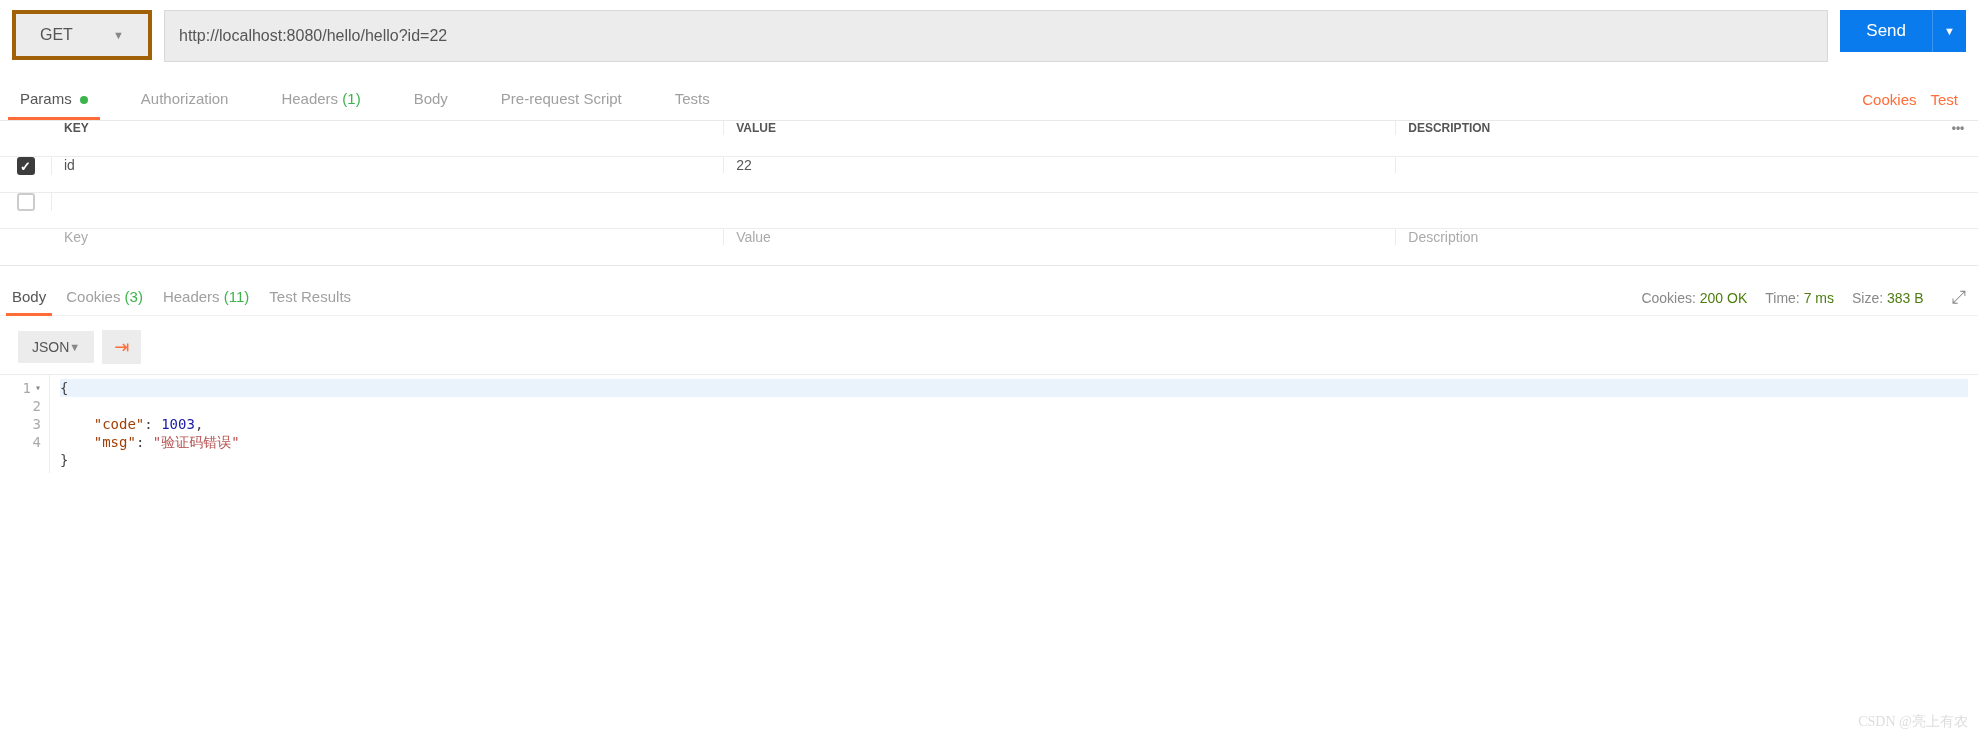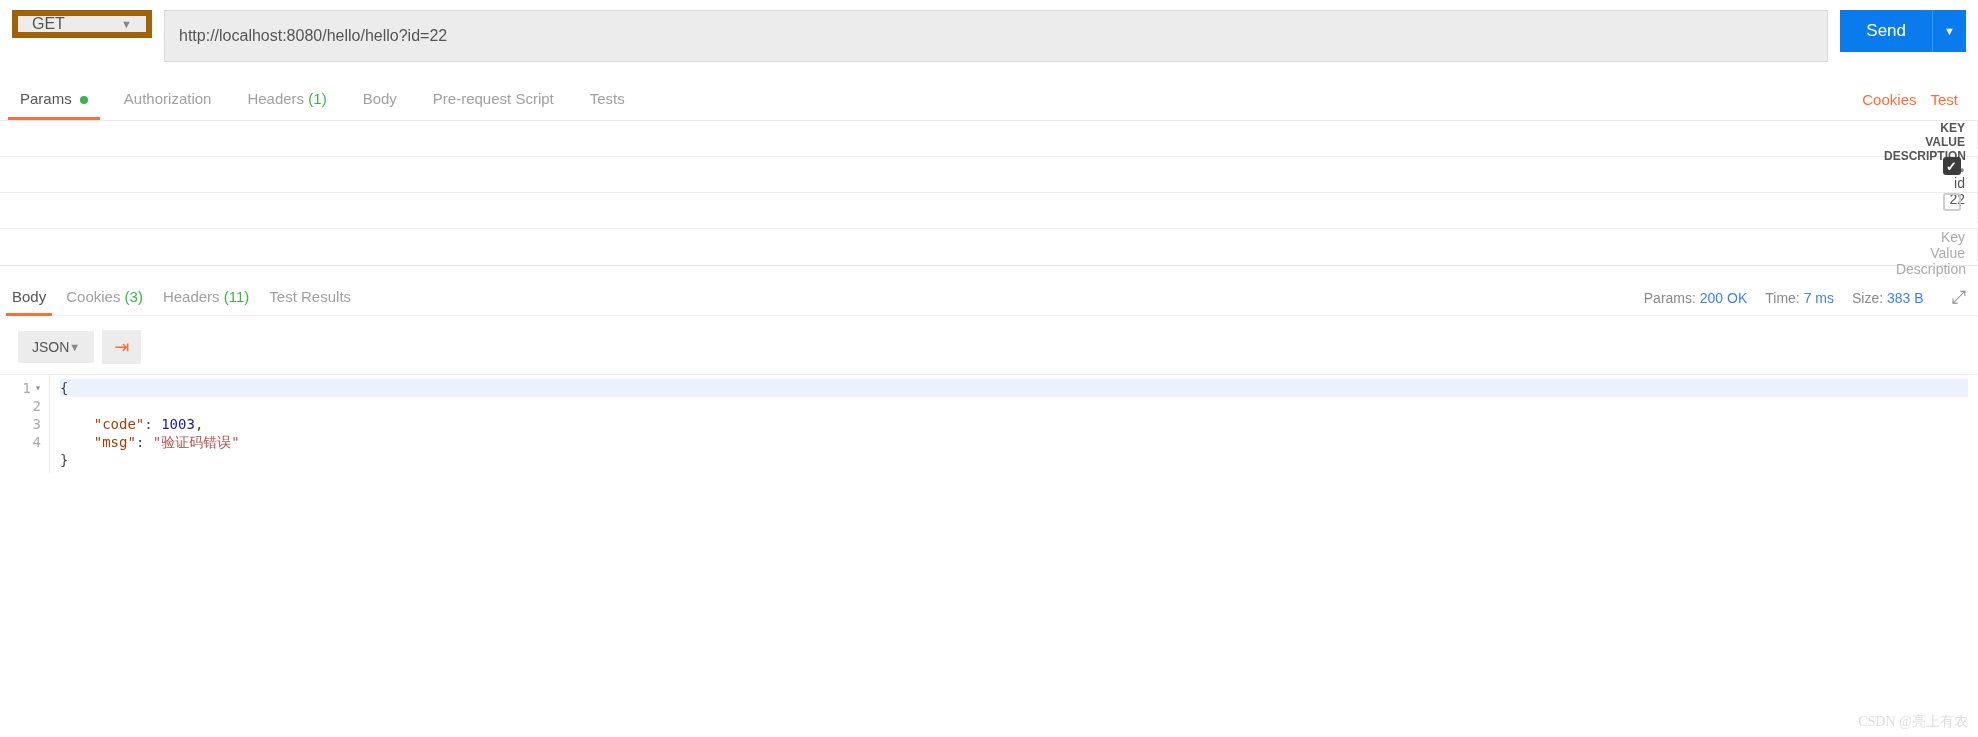--- a/index.html
+++ b/index.html
@@ -1,57 +1,57 @@
 <!DOCTYPE html>
 <html><head>
 <meta charset="utf-8">
 <style>
   * { box-sizing: border-box; margin: 0; padding: 0; }
   body { font-family: -apple-system, BlinkMacSystemFont, "Segoe UI", Arial, sans-serif; font-size: 14px; color: #555; background: #fff; }
 
   .request-bar { display: flex; gap: 12px; padding: 10px 12px; }
-  .method-select { width: 140px; height: 28px; background: #ececec; border: 6px solid #a16207; display: flex; align-items: center; justify-content: space-between; padding: 0 14px; color: #555; font-size: 16px; cursor: pointer; }
+  .method-select { width: 140px; height: 50px; background: #ececec; border: 4px solid #a16207; display: flex; align-items: center; justify-content: space-between; padding: 0 24px; color: #555; font-size: 16px; cursor: pointer; }
   .url-input { flex: 1; height: 52px; background: #ececec; border: 1px solid #d8d8d8; padding: 0 14px; font-size: 16px; color: #555; display: flex; align-items: center; }
   .send-group { display: flex; }
   .send-btn { height: 42px; background: #097bed; color: #fff; border: none; padding: 4px 26px; font-size: 17px; font-weight: 500; cursor: pointer; }
   .send-arrow { width: 34px; height: 42px; background: #097bed; border: none; border-left: 1px solid rgba(255,255,255,.2); color: #fff; display: flex; align-items: center; justify-content: center; cursor: pointer; }
 
   .tabs-row { display: flex; align-items: center; justify-content: space-between; padding: 0 20px; border-bottom: 1px solid transparent; margin-top: 8px; }
-  .tabs { display: flex; gap: 36px; align-items: flex-end; }
+  .tabs { display: flex; gap: 53px; align-items: flex-end; }
   .tab { padding: 10px 0 12px; color: #a0a0a0; cursor: pointer; font-size: 15px; position: relative; }
   .tab.active { color: #555; }
   .tab.active::after { content: ''; position: absolute; left: -12px; right: -12px; bottom: -1px; height: 3px; background: #ff6c37; }
   .dot { display: inline-block; width: 8px; height: 8px; border-radius: 50%; background: #3cb44b; margin-left: 4px; vertical-align: middle; }
   .tab .count { color: #3cb44b; }
   .right-links { display: flex; gap: 14px; }
   .right-links span { color: #ff6c37; cursor: pointer; font-size: 15px; }
 
   .params-table { border-top: 1px solid #e8e8e8; border-bottom: 1px solid #e8e8e8; }
-  .param-row { display: flex; border-bottom: 1px solid #ececec; height: 36px; align-items: flex-end; flex-direction: column; }
+  .param-row { display: flex; border-bottom: 1px solid #ececec; height: 36px; align-items: flex-start; }
   .param-row:last-child { border-bottom: none; }
   .check-cell { width: 52px; display: flex; align-items: center; justify-content: center; border-right: 1px solid #ececec; }
   .checkbox { width: 18px; height: 18px; border: 2px solid #3c3c3c; border-radius: 3px; display: flex; align-items: center; justify-content: center; cursor: pointer; }
   .checkbox.checked { background: #3c3c3c; }
   .checkbox.checked::after { content: '✓'; color: #fff; font-size: 13px; font-weight: bold; }
   .checkbox.empty { border-color: #ccc; }
   .key-cell { flex: 3; padding: 0 12px; display: flex; align-items: center; border-right: 1px solid #ececec; }
   .value-cell { flex: 3; padding: 0 12px; display: flex; align-items: center; border-right: 1px solid #ececec; }
   .desc-cell { flex: 2.4; padding: 0 12px; display: flex; align-items: center; }
   .more-cell { width: 40px; display: flex; align-items: center; justify-content: center; color: #888; cursor: pointer; }
   .header-row { font-weight: 600; color: #555; font-size: 12px; background: #fff; }
   .placeholder { color: #aaa; }
 
   .response-tabs-row { display: flex; align-items: center; justify-content: space-between; padding: 0 12px 0 12px; margin-top: 14px; }
   .response-tabs { display: flex; gap: 20px; }
   .rtab { padding: 8px 0 10px; color: #a0a0a0; cursor: pointer; font-size: 15px; position: relative; }
   .rtab.active { color: #555; }
   .rtab.active::after { content: ''; position: absolute; left: -6px; right: -6px; bottom: -1px; height: 3px; background: #ff6c37; }
   .rtab .count { color: #3cb44b; }
   .status-info { display: flex; gap: 18px; font-size: 14px; color: #888; align-items: center; }
-  .status-info .val { color: #3b82f6; }
+  .status-info .val { color: #4d7c0f; }
   .expand-icon { color: #888; font-size: 18px; cursor: pointer; margin-left: 10px; }
 
   .body-toolbar { display: flex; gap: 8px; padding: 14px 18px 10px; align-items: center; border-top: 1px solid #f0f0f0; }
   .tb-group { display: inline-flex; background: #ececec; }
   .tb-btn { padding: 8px 18px; color: #888; cursor: pointer; font-size: 14px; }
   .tb-btn.active { color: #555; }
   .fmt-select { background: #ececec; padding: 8px 14px; display: flex; align-items: center; color: #555; cursor: pointer; }
   .wrap-btn { background: #ececec; padding: 6px 12px; color: #ff6c37; cursor: pointer; font-size: 18px; }
 
   .code-area { border-top: 1px solid #ececec; display: flex; font-family: Consolas, Monaco, monospace; font-size: 14px; }
@@ -156,21 +156,21 @@
       <span>Cookies</span>
       <span class="count">(3)</span>
     </div>
     <div class="rtab">
       <span>Headers</span>
       <span class="count">(11)</span>
     </div>
     <div class="rtab">Test Results</div>
   </div>
   <div class="status-info">
-    <span><span>Params:</span> <span class="val">200 OK</span></span>
+    <span><span>Cookies:</span> <span class="val">200 OK</span></span>
     <span><span>Time:</span> <span class="val">7 ms</span></span>
     <span><span>Size:</span> <span class="val">383 B</span></span>
     <span class="expand-icon">⤢</span>
   </div>
 </div>
 
 <div class="body-toolbar">
   <div class="fmt-select">
     <span>JSON</span>
     <span class="caret-down">▼</span>

